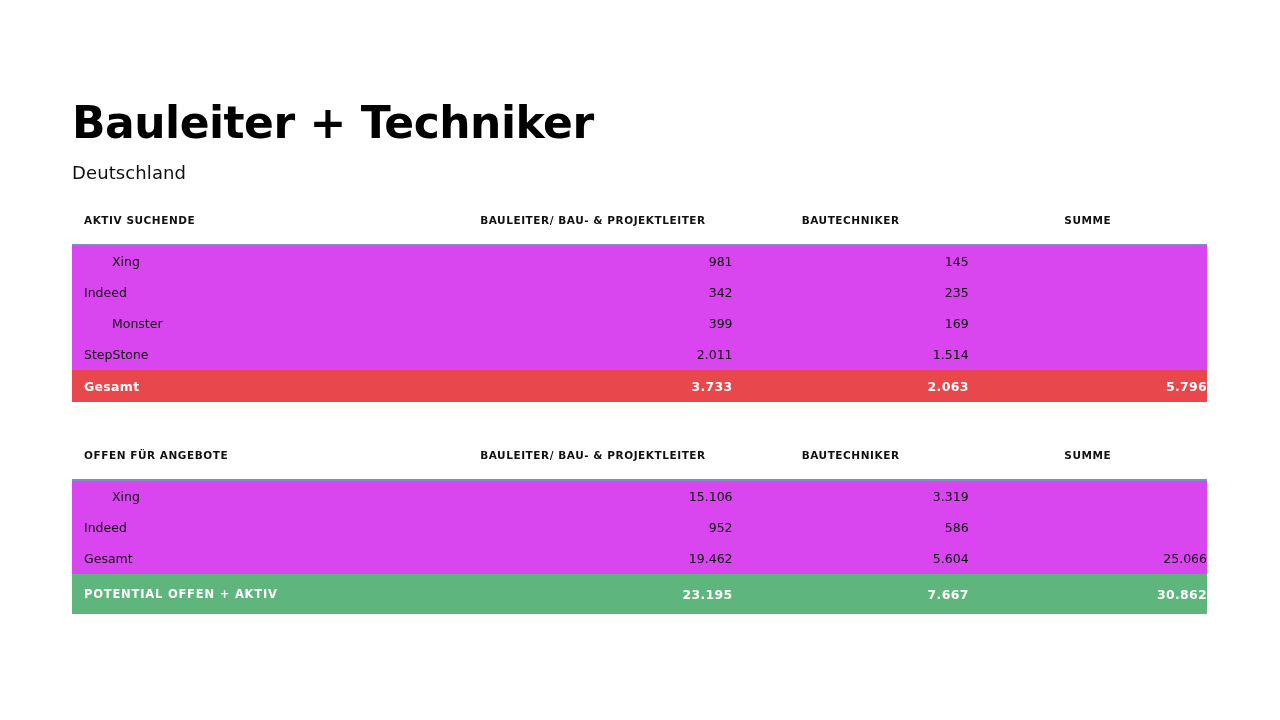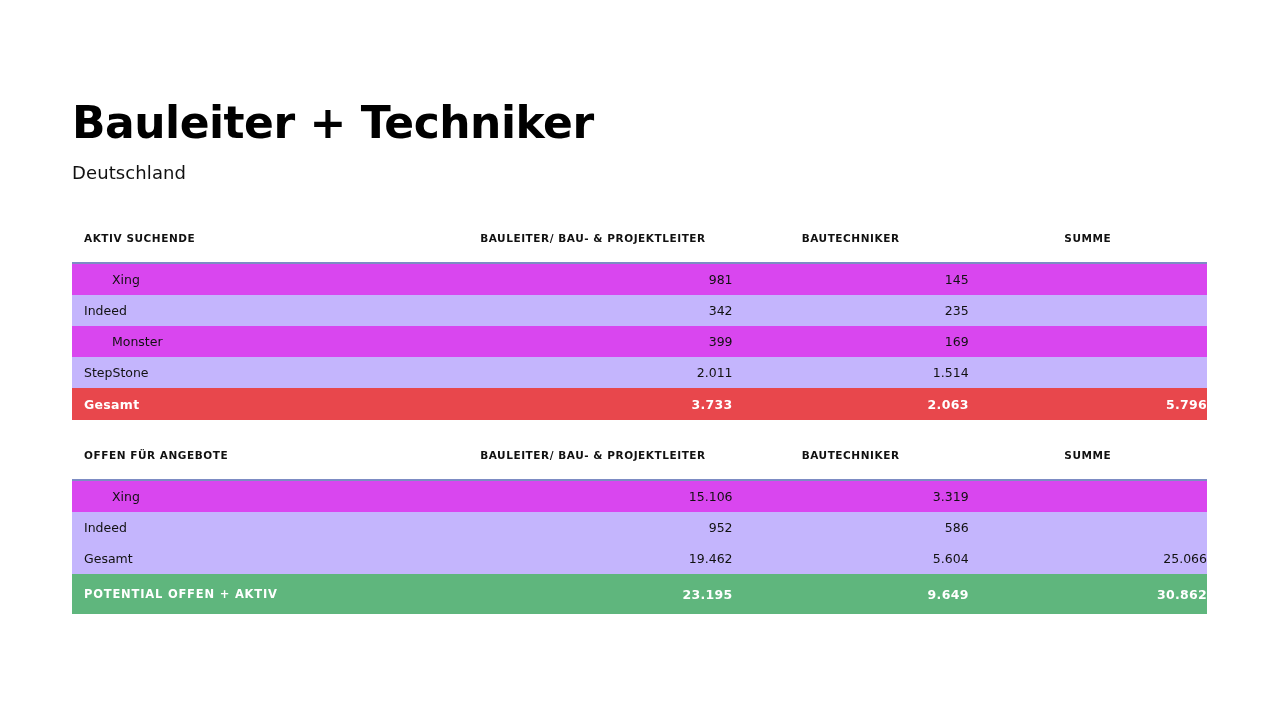--- a/index.html
+++ b/index.html
@@ -45,21 +45,21 @@
     color: #111111;
     letter-spacing: 0.1px;
   }
 
   
   .table-wrap {
     position: absolute;
     left: 72px;
     width: 1135px;
   }
-  #table-aktiv { top: 232px; }
+  #table-aktiv { top: 214px; }
   #table-offen { top: 449px; }
 
   table.data-table {
     width: 100%;
     border-collapse: collapse;
     table-layout: fixed;
   }
 
   table.data-table col.c-label { width: 33.6%; }
   table.data-table col.c-a     { width: 24.6%; }
@@ -96,21 +96,21 @@
   }
   tbody td.td-label {
     text-align: left;
     padding-left: 12px;
   }
   tbody td.td-num {
     text-align: right;
   }
 
   tbody tr.shaded td { background: #d946ef; padding-left: 40px; }
-  tbody tr.plain td  { background: #c4b5fd; }
+  tbody tr.plain td  { background: #d946ef; }
 
   tbody tr.total-red td {
     background: #e8474c;
     color: #ffffff;
     font-weight: 700;
     font-size: 12.5px;
     height: 32px;
     letter-spacing: 0.3px;
   }
   tbody tr.total-green td {
@@ -219,20 +219,20 @@
         </tr>
         <tr class="plain">
           <td class="td-label">Gesamt</td>
           <td class="td-num">19.462</td>
           <td class="td-num">5.604</td>
           <td class="td-num">25.066</td>
         </tr>
         <tr class="total-green">
           <td class="td-label">POTENTIAL OFFEN + AKTIV</td>
           <td class="td-num">23.195</td>
-          <td class="td-num">9.649</td>
+          <td class="td-num">7.667</td>
           <td class="td-num">30.862</td>
         </tr>
       </tbody>
     </table>
   </div>
 
 </div>
 
 </body></html>

